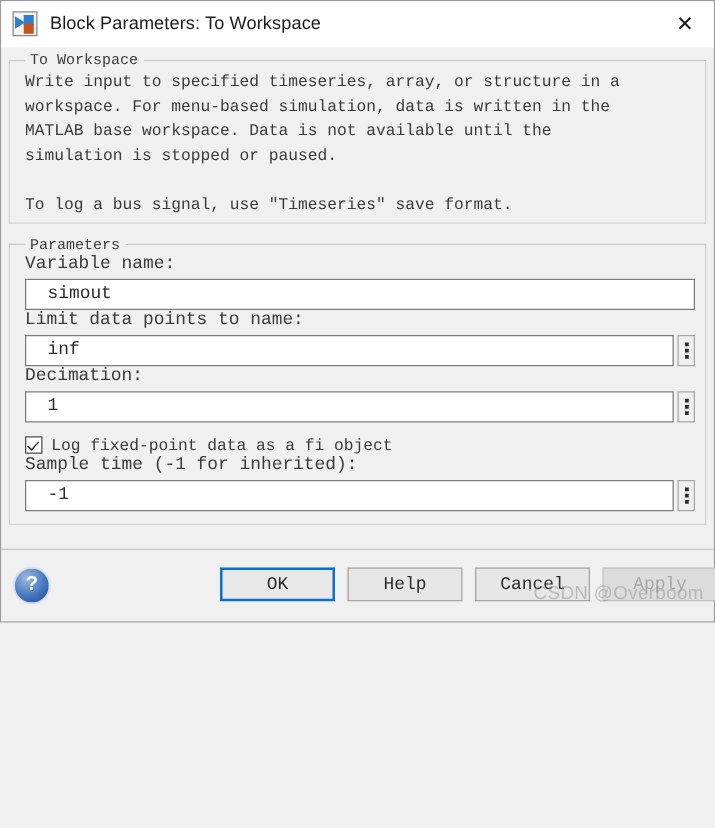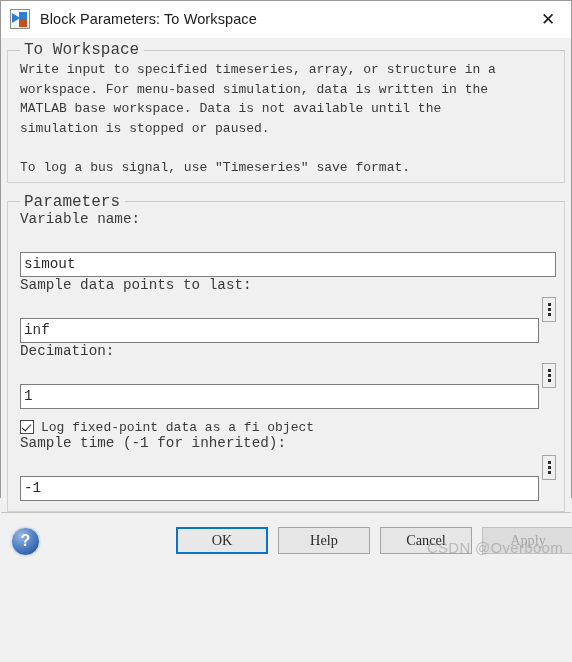--- a/index.html
+++ b/index.html
@@ -101,21 +101,21 @@
   fieldset.group {
     border: 1px solid #d2d2d2;
     border-top: 1px solid #c8c8c8;
     margin: 0;
     padding: 0 8px 8px 8px;
     background: #f0f0f0;
     box-sizing: border-box;
   }
   fieldset.group > legend {
     font-family: "Liberation Mono", "DejaVu Sans Mono", monospace;
-    font-size: 16px;
+    font-size: 12px;
     color: #3c3c3c;
     padding: 0 5px 0 4px;
     margin-left: 4px;
   }
 
   #desc-group {
     margin-top: 3px;
     padding-bottom: 4px;
   }
   .desc-text {
@@ -148,25 +148,24 @@
   }
   .txtinput {
     flex: 1 1 auto;
     height: 25px;
     background: #ffffff;
     border: 1px solid #7c7c7c;
     box-sizing: border-box;
     font-family: "Liberation Mono", "DejaVu Sans Mono", monospace;
     font-size: 14.3px;
     color: #2b2b2b;
-    padding: 0 3px;
+    padding: 0 17px;
     outline: none;
     border-radius: 0;
     line-height: 23px;
-    margin-top: 21px;
   }
   .ellipsis-btn {
     width: 14px;
     height: 25px;
     margin-left: 3px;
     flex: none;
     background: #f0f0f0;
     border: 1px solid #a6a6a6;
     box-sizing: border-box;
     display: flex;
@@ -294,21 +293,21 @@
     top: 14px;
     display: flex;
     gap: 10px;
   }
   .btn {
     width: 92px;
     height: 27px;
     background: #e6e6e6;
     border: 1px solid #a4a4a4;
     box-sizing: border-box;
-    font-family: Liberation Serif, serif;
+    font-family: Liberation Mono, monospace;
     font-size: 14.3px;
     color: #2b2b2b;
     display: flex;
     align-items: center;
     justify-content: center;
     cursor: default;
     border-radius: 0;
     padding: 0;
   }
   .btn.default {
@@ -361,21 +360,21 @@
     </fieldset>
 
     <fieldset class="group" id="params-group">
       <legend>Parameters</legend>
 
       <label class="field-label">Variable name:</label>
       <div class="row">
         <input class="txtinput" type="text" value="simout" style="">
       </div>
 
-      <label class="field-label">Sample data points to last:</label>
+      <label class="field-label">Limit data points to name:</label>
       <div class="row">
         <input class="txtinput" type="text" value="inf" style="">
         <div class="ellipsis-btn">
           <i></i>
             <i></i>
             <i></i>
         </div>
       </div>
 
       <label class="field-label">Decimation:</label>

